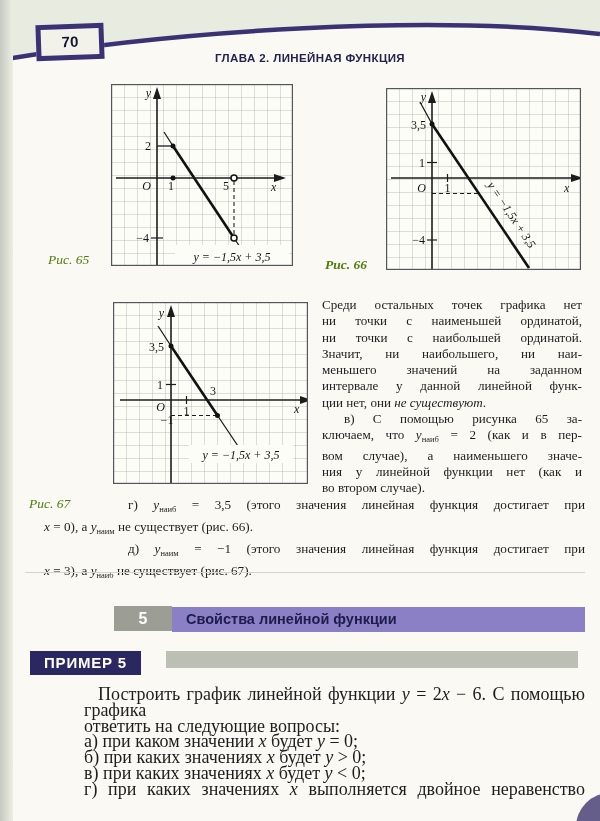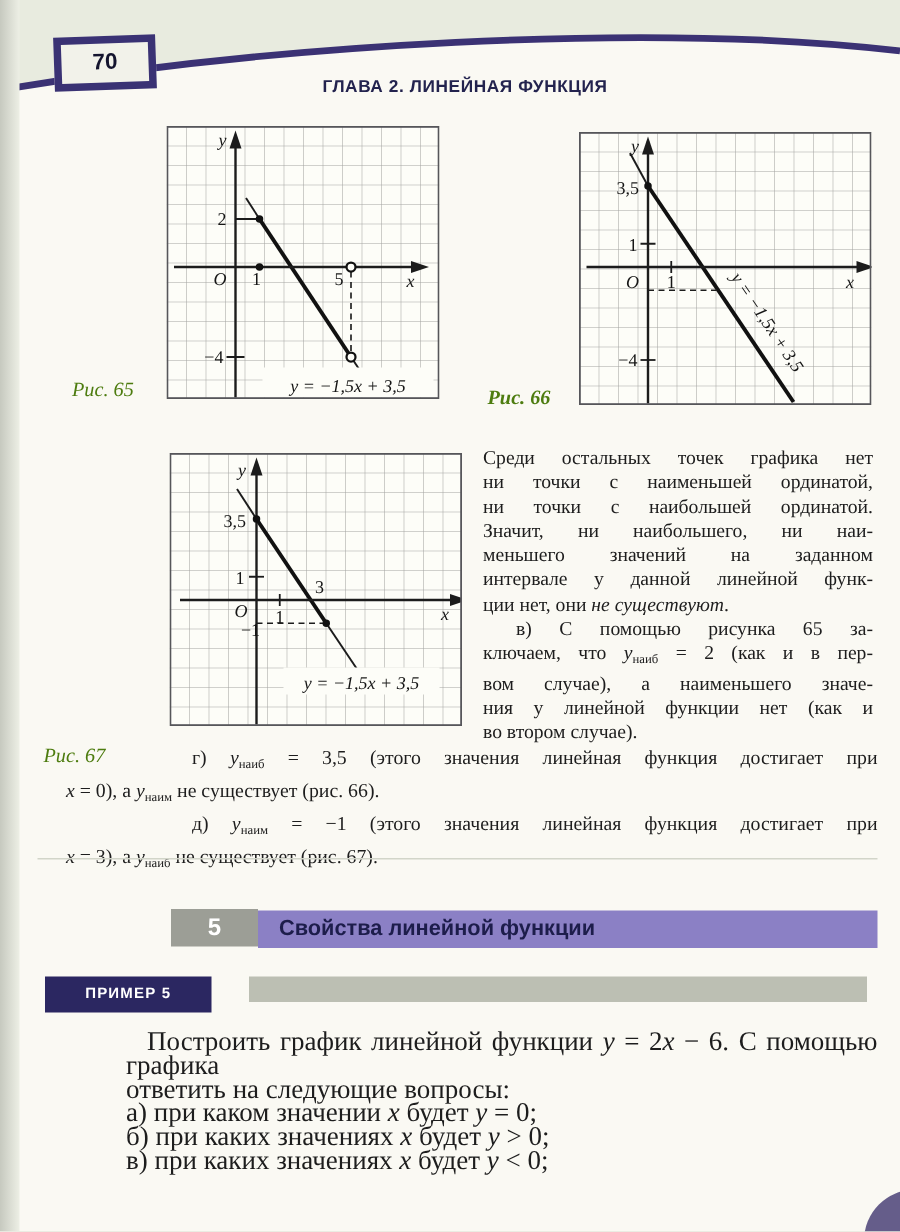--- a/index.html
+++ b/index.html
@@ -33,21 +33,21 @@
   .divider{left:25px;top:572px;width:560px;height:1px;background:#d2d5c9;}
   
   .num-box{left:114px;top:606px;width:58px;height:25px;background:#9c9e96;
     font-family:"Liberation Sans","DejaVu Sans",sans-serif;font-weight:bold;font-size:16px;
     color:#ffffff;text-align:center;line-height:25px;}
   .purple-bar{left:172px;top:607px;width:413px;height:25px;background:#8b80c5;}
   .banner-title{margin-left:14px;line-height:25px;font-family:"Liberation Sans","DejaVu Sans",sans-serif;
     font-weight:bold;font-size:14.5px;color:#1d1d4b;}
   
   .ex-box{left:30px;top:651px;width:111px;height:24px;background:#2b2761;
-    font-family:"Liberation Sans","DejaVu Sans",sans-serif;font-weight:bold;font-size:10px;
+    font-family:"Liberation Sans","DejaVu Sans",sans-serif;font-weight:bold;font-size:15px;
     letter-spacing:.8px;color:#ffffff;text-align:center;line-height:24px;}
   .ex-strip{left:166px;top:651px;width:412px;height:17px;background:#bcbfb3;}
 </style>
 </head>
 <body>
 
 <div class="screen">
 
   <svg class="abs topsvg" width="600" height="70">
     <path d="M0,0 H600 V34 C430,14 180,30 0,60 Z" fill="#e8ebdf"></path>
@@ -200,16 +200,17 @@
     <span>ПРИМЕР 5</span>
   </div>
   <div class="abs ex-strip"></div>
 
   <div class="abs extext">
     <div class="ln j ind14"><span>Построить график линейной функции </span><span class="seg-i">y</span><span> = 2</span><span class="seg-i">x</span><span> − 6. С помощью графика</span></div>
     <div class="ln"><span>ответить на следующие вопросы:</span></div>
     <div class="ln"><span>а) при каком значении </span><span class="seg-i">x</span><span> будет </span><span class="seg-i">y</span><span> = 0;</span></div>
     <div class="ln"><span>б) при каких значениях </span><span class="seg-i">x</span><span> будет </span><span class="seg-i">y</span><span> &gt; 0;</span></div>
     <div class="ln"><span>в) при каких значениях </span><span class="seg-i">x</span><span> будет </span><span class="seg-i">y</span><span> &lt; 0;</span></div>
+    <div class="ln j"><span>г) при каких значениях </span><span class="seg-i">x</span><span> выполняется двойное неравенство</span></div>
   </div>
 
   <div class="abs corner"></div>
 </div>
 
 </body></html>

